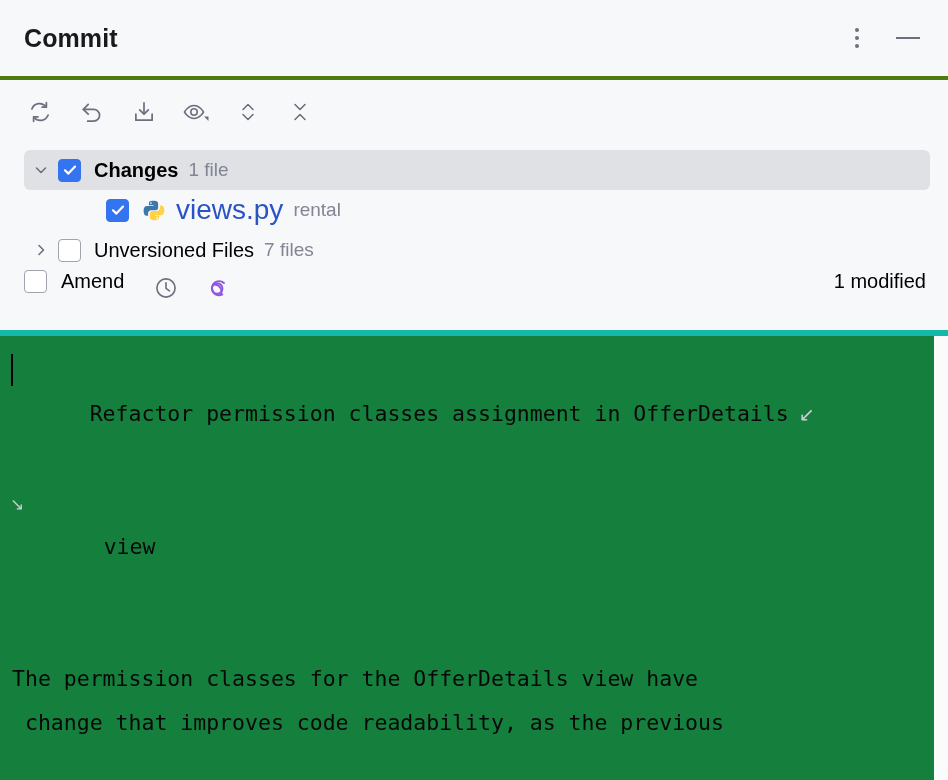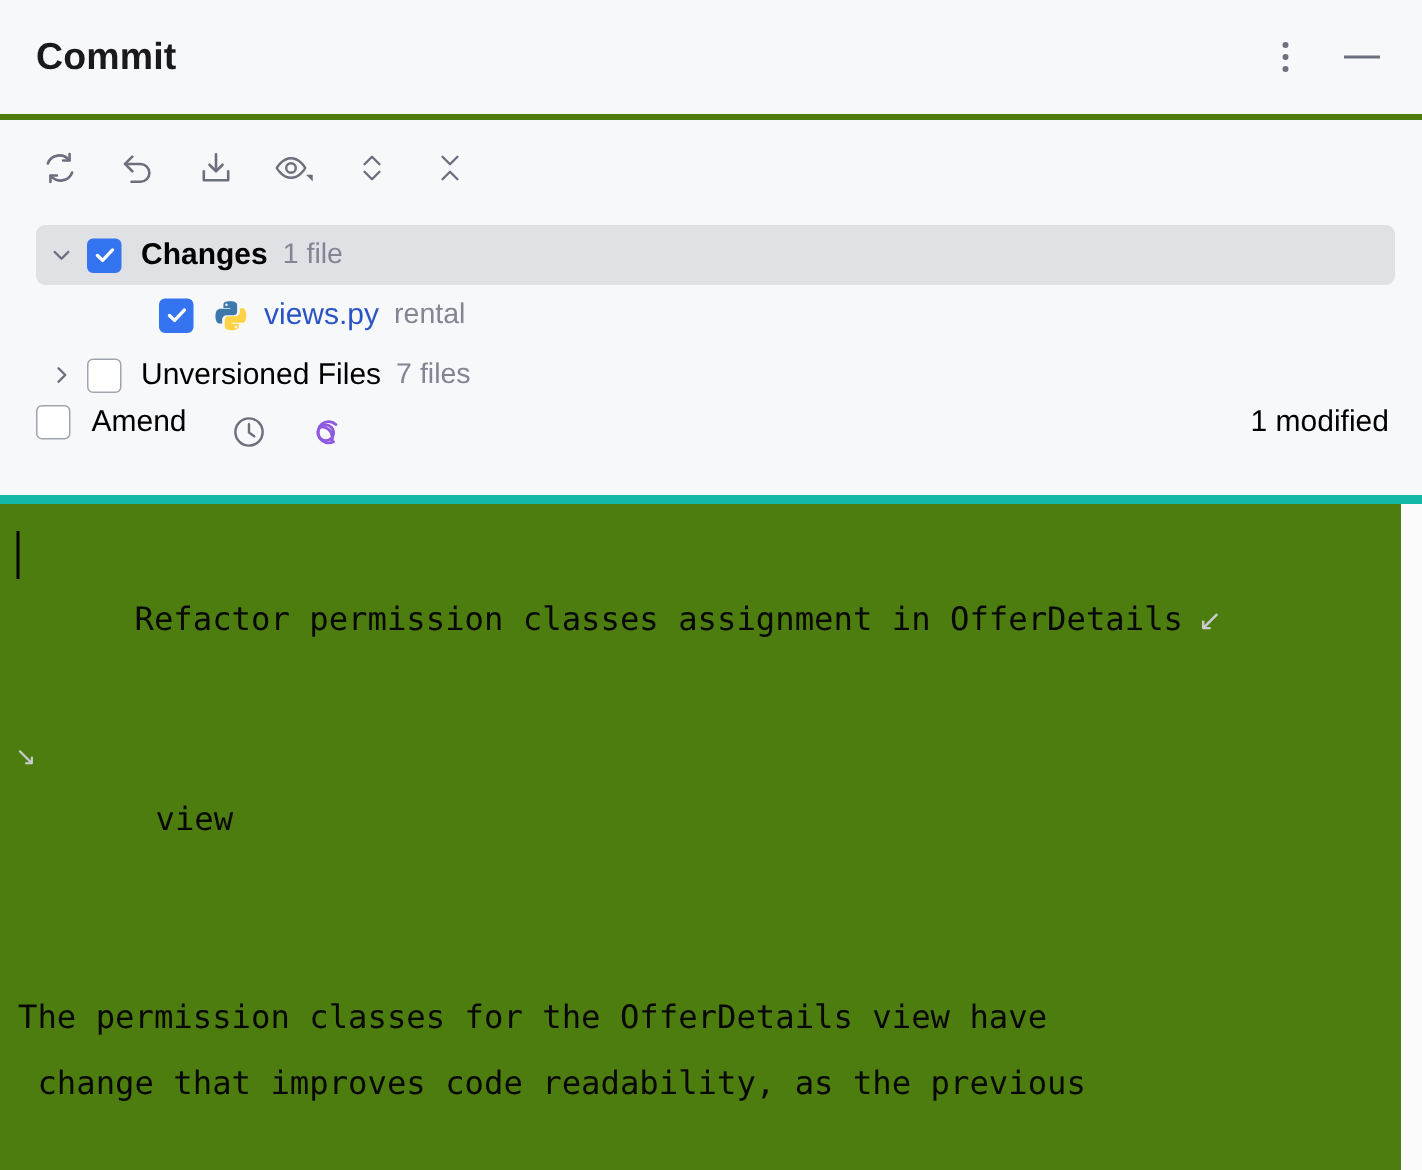--- a/index.html
+++ b/index.html
@@ -149,21 +149,21 @@
   .row-sub {
     font-size: 19px;
     color: #818594;
     margin-left: 10px;
     white-space: nowrap;
   }
   .file-row { padding-left: 106px; }
   .unv-row  { padding-left: 24px; }
   .pyicon { margin-left: 12px; display: flex; align-items: center; }
   .file-name {
-    font-size: 20px;
+    font-size: 28px;
     color: #2a54c6;
     margin-left: 11px;
     white-space: nowrap;
   }
 
   
   .amendbar {
     flex: 0 0 auto;
     height: 66px;
     display: flex;
@@ -190,21 +190,21 @@
     font-size: 20px;
     color: #000000;
     cursor: pointer;
     white-space: nowrap;
     padding-right: 4px;
   }
 
   
   .editor {
     flex: 1 1 auto;
-    background: #4d7c0f;
+    background: #15803d;
     position: relative;
     padding: 12px 0 0 0;
     overflow: hidden;
   }
   .editor-gutterstrip {
     position: absolute;
     top: 0; right: 0;
     width: 14px; height: 100%;
     background: #fbfbfc;
   }

